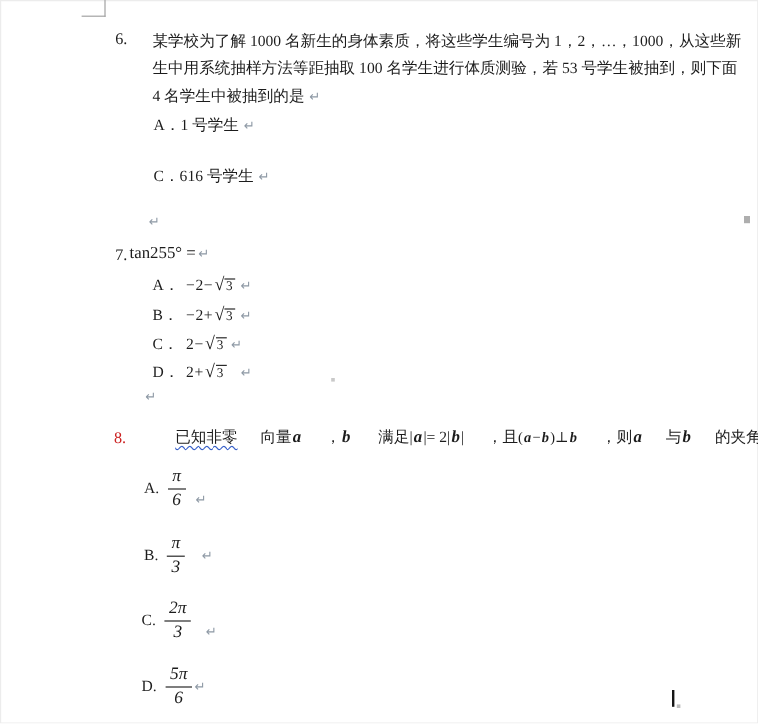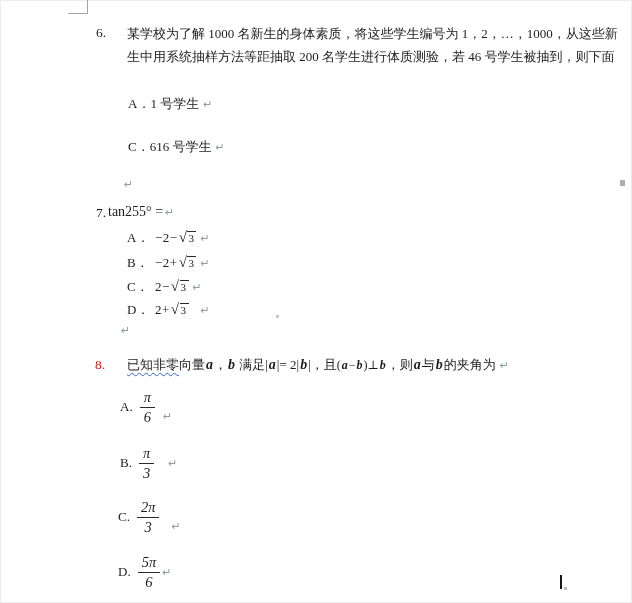--- a/index.html
+++ b/index.html
@@ -28,21 +28,21 @@
 
   
   .q7row .opt-label{width:28px;}
   .expr{font-size:13px;letter-spacing:.5px;}
   .rt{display:inline-flex;align-items:flex-start;margin-left:1px;}
   .rt-sign{font-size:15px;line-height:1;}
   .rt-body{border-top:1px solid #2a2a2a;font-size:11px;line-height:1.25;padding:0 2px 0 1px;margin-top:0.5px;}
 
   
   .squiggle{text-decoration-line:underline;text-decoration-style:wavy;text-decoration-color:#3a62c9;text-decoration-thickness:1px;text-underline-offset:3px;}
-  .seg-cn{font-size:13px;}
+  .seg-cn{font-size:13px;margin-left:19px;}
   .seg-vec{font-size:14px;font-weight:bold;font-style:italic;padding:0 1px;}
   .seg-vec-s{font-size:12px;font-weight:bold;font-style:italic;padding:0 1px;}
   .seg-m{font-size:13px;}
   .seg-m-s{font-size:12px;}
 
   .q8row{position:absolute;display:flex;align-items:center;}
   .q8row .opt-label{font-size:13px;margin-right:7px;}
   .frac{display:inline-block;text-align:center;font-style:italic;font-size:14.5px;line-height:1.05;}
   .frac .num{display:block;border-bottom:1px solid #2a2a2a;padding:1px 4px 2px;}
   .frac .den{display:block;padding-top:2px;}
@@ -53,21 +53,22 @@
 <body>
 
 <div class="page">
 
   <div class="boundary"></div>
   <div class="edge-mark"></div>
   <div class="faint-dot"></div>
 
   <div class="abs qnum" style="left:96px;top:25px">6.</div>
   <div class="abs bodytext jline" style="left:127px;top:25px">某学校为了解 1000 名新生的身体素质，将这些学生编号为 1，2，…，1000，从这些新</div>
-  <div class="abs bodytext jline" style="left:127px;top:48px">生中用系统抽样方法等距抽取 200 名学生进行体质测验，若 46 号学生被抽到，则下面</div>
+  <div class="abs bodytext jline" style="left:127px;top:48px">生中用系统抽样方法等距抽取 100 名学生进行体质测验，若 53 号学生被抽到，则下面</div>
+  <div class="abs bodytext" style="left:127px;top:71px"><span>4 名学生中被抽到的是</span><span class="pmark">↵</span></div>
 
   <div class="abs optrow" style="left:128px;top:95px"><span class="opt-label">A．</span><span>1 号学生</span><span class="pmark">↵</span></div>
   <div class="abs optrow" style="left:128px;top:138px"><span class="opt-label">C．</span><span>616 号学生</span><span class="pmark">↵</span></div>
 
   <div class="pmark-solo" style="left:124px;top:178px">↵</div>
 
   <div class="abs qnum" style="left:96px;top:205px">7.</div>
   <div class="abs bodytext" style="left:108px;top:204px;font-size:14px"><span>tan255° =</span><span class="pmark" style="margin-left:2px">↵</span></div>
 
   <div class="abs optrow q7row" style="left:127px;top:229px"><span class="opt-label">A．</span><span class="expr"><span>−2−</span><span class="rt">

